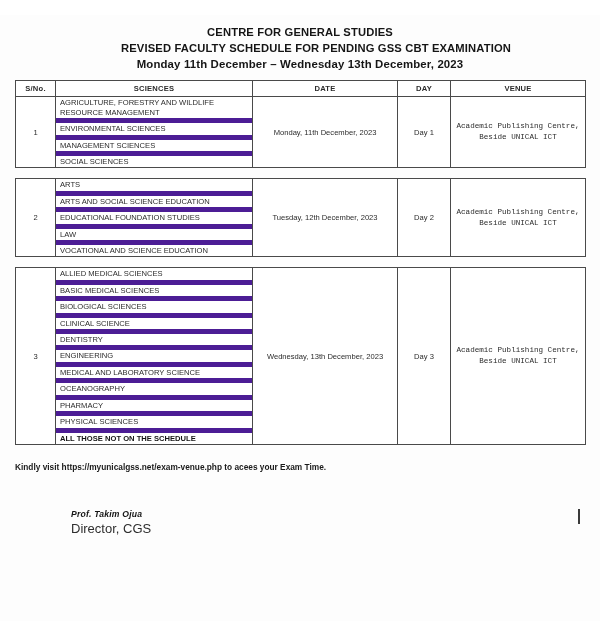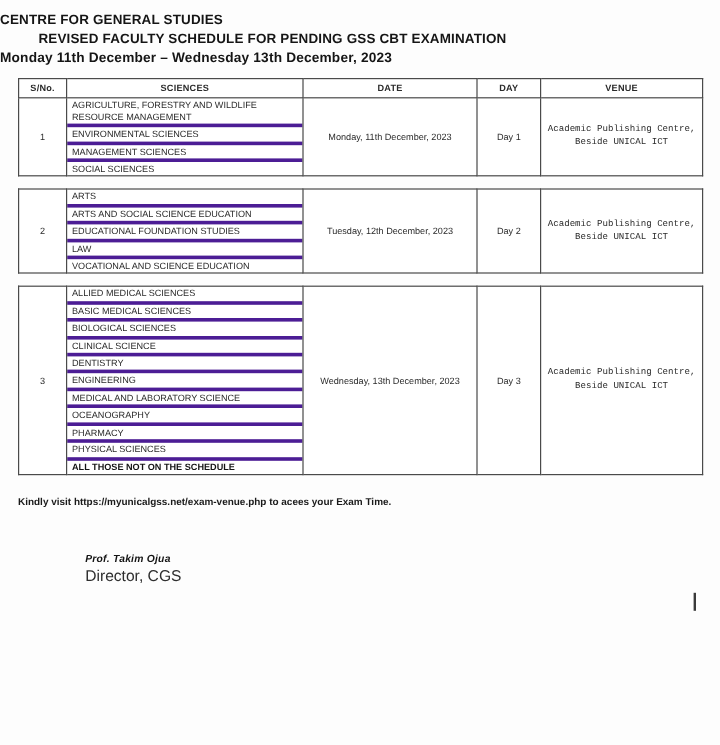--- a/index.html
+++ b/index.html
@@ -18,22 +18,23 @@
   .page {
     width: 600px;
     height: 621px;
     background: #fdfdfd;
     position: relative;
     box-sizing: border-box;
     padding: 0;
   }
   
   .heading {
-    text-align: left;
+    text-align: center;
     padding-top: 9px;
+    margin-top: 15px;
   }
   .heading .line {
     font-weight: bold;
     color: #151515;
     letter-spacing: .15px;
   }
   .h-line1 { font-size: 11.2px; line-height: 16px; }
   .h-line2 { font-size: 11.2px; line-height: 16px; padding-left: 32px; }
   .h-line3 { font-size: 11.4px; line-height: 17px; }
 
@@ -78,21 +79,21 @@
     color: #2b2b2b;
   }
   
   .fac-cell { padding: 0; }
   .fac-list {
     list-style: none;
     margin: 0;
     padding: 0;
   }
   .fac-list li {
-    border-bottom: 3px solid #4c1d95;
+    border-bottom: 5px solid #4c1d95;
     padding: 1px 0 1px 4px;
     font-size: 7.6px;
     line-height: 9.4px;
     color: #2b2b2b;
     min-height: 9px;
     box-sizing: border-box;
   }
   .fac-list li:last-child { border-bottom: none; }
   .fac-list li.multiline { line-height: 9.6px; }
   .fac-list li.bold { font-weight: bold; color: #141414; }

